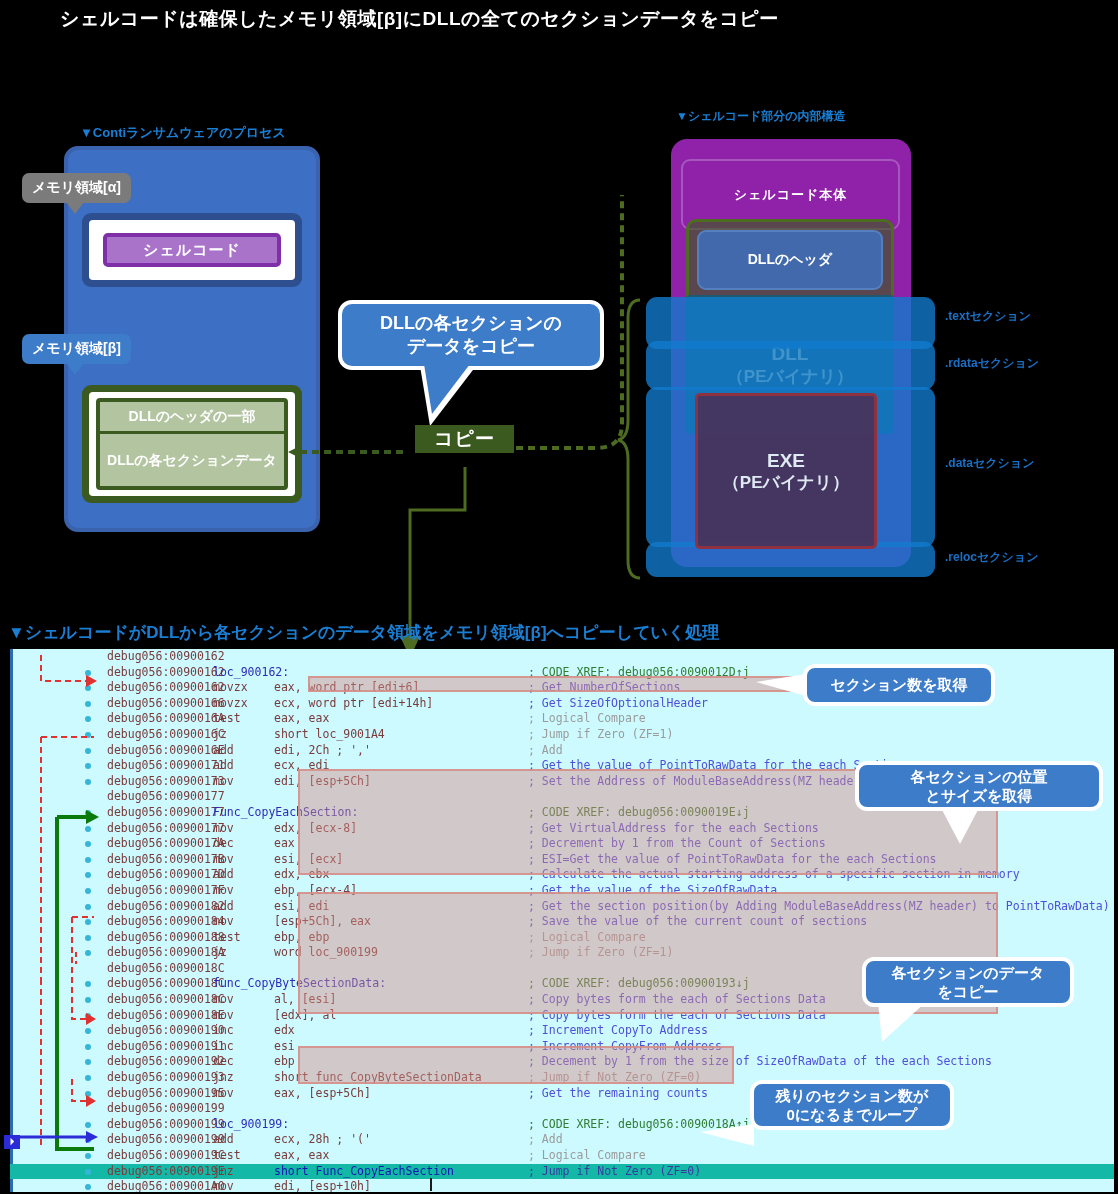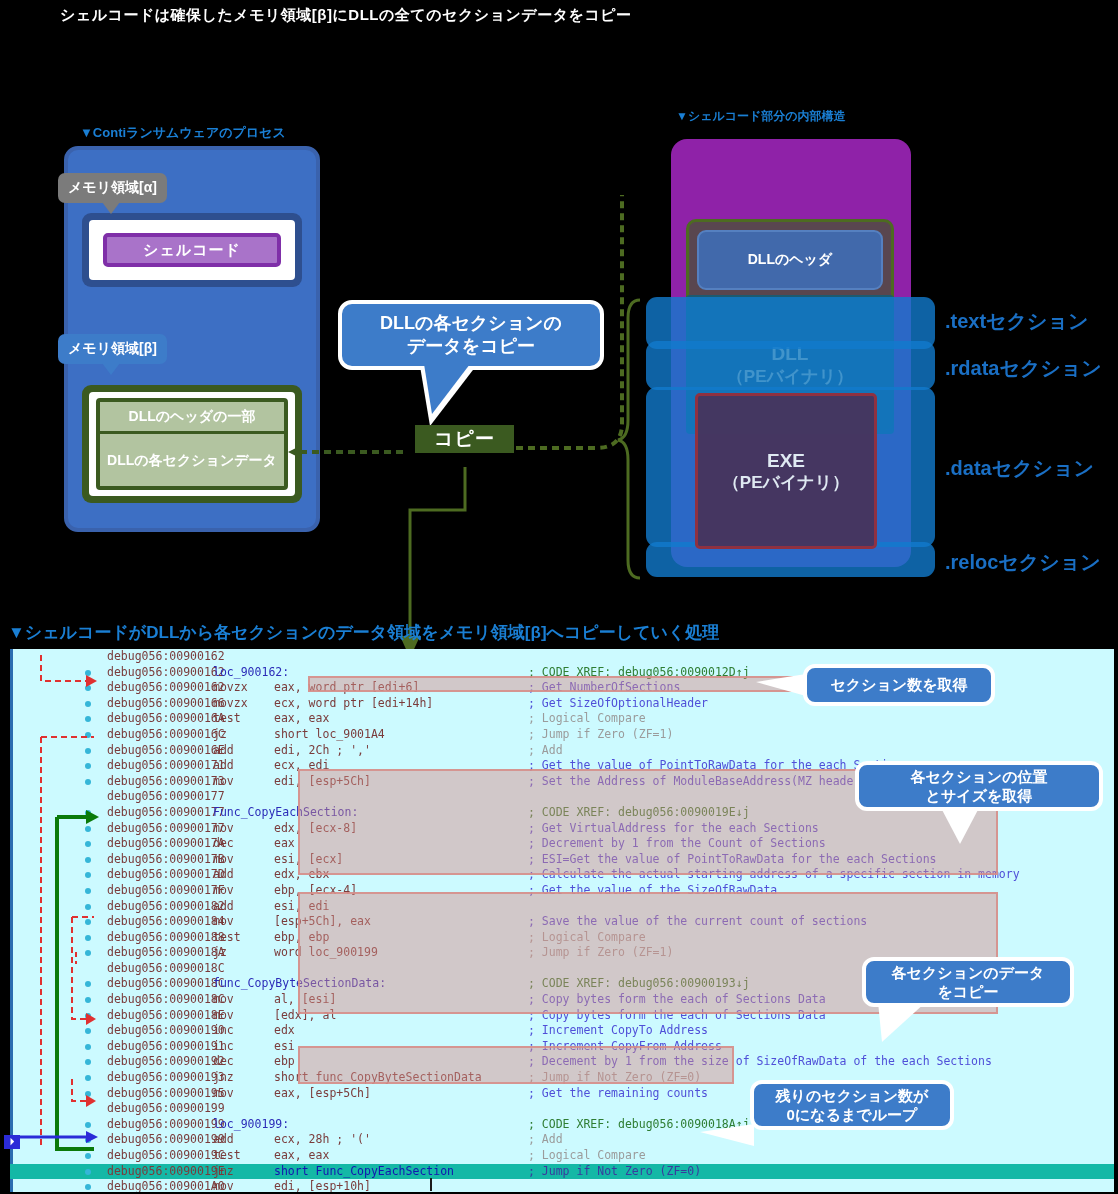--- a/index.html
+++ b/index.html
@@ -7,21 +7,21 @@
     width: 1118px; height: 1194px;
     background: #000000;
     font-family: "Liberation Sans", "DejaVu Sans", sans-serif;
     overflow: hidden;
   }
   #root { position: relative; width: 1118px; height: 1194px; }
 
   
   .main-title {
     position: absolute; left: 60px; top: 6px;
-    font-size: 15px; font-weight: bold; color: #ffffff;
+    font-size: 19px; font-weight: bold; color: #ffffff;
     letter-spacing: 0.5px; white-space: nowrap;
   }
 
   
   .cap { position: absolute; color: #1a7fd4; font-weight: bold; white-space: nowrap; }
   #cap-process { left: 80px; top: 124px; font-size: 13px; }
   #cap-shellcode-struct { left: 676px; top: 108px; font-size: 12px; }
   #cap-listing { left: 8px; top: 621px; font-size: 17px; }
 
   
@@ -59,21 +59,21 @@
   }
   .beta-row {
     flex: 1; display: flex; align-items: center; justify-content: center;
     color: #ffffff; font-size: 14px; font-weight: bold; text-align: left; line-height: 1.15;
   }
   .beta-row.top { border-bottom: 3px solid #3b5a20; flex: 0 0 32px; }
 
   
   .tag {
     position: absolute; padding: 6px 10px; border-radius: 7px;
-    color: #ffffff; font-size: 14px; font-weight: bold; white-space: nowrap; margin-left: 36px;
+    color: #ffffff; font-size: 14px; font-weight: bold; white-space: nowrap;
   }
   .tag .nub {
     position: absolute; left: 44px; bottom: -11px; width: 0; height: 0;
     border-left: 9px solid transparent; border-right: 9px solid transparent;
   }
   #tag-alpha { left: 22px; top: 173px; background: #7b7b7b; }
   #tag-alpha .nub { border-top: 12px solid #7b7b7b; }
   #tag-beta  { left: 22px; top: 334px; background: #3d7cc9; }
   #tag-beta .nub { border-top: 12px solid #3d7cc9; }
 
@@ -110,21 +110,21 @@
     display: flex; flex-direction: column; align-items: center; justify-content: center;
     color: #dfe9f2; font-size: 19px; font-weight: bold; line-height: 1.25;
   }
   
   .sec-band { position: absolute; background: rgba(17,122,205,0.80); border-radius: 11px; }
   #band-text  { left: 646px; top: 297px; width: 289px; height: 52px; }
   #band-rdata { left: 646px; top: 341px; width: 289px; height: 49px; }
   #band-data  { left: 646px; top: 387px; width: 289px; height: 160px; }
   #band-reloc { left: 646px; top: 542px; width: 289px; height: 35px; }
 
-  .sec-label { position: absolute; color: #1a6fc4; font-size: 20px; font-weight: bold; white-space: nowrap; }
+  .sec-label { position: absolute; color: #1a6fc4; font-size: 12px; font-weight: bold; white-space: nowrap; }
   #lbl-text  { left: 945px; top: 308px; }
   #lbl-rdata { left: 945px; top: 355px; }
   #lbl-data  { left: 945px; top: 455px; }
   #lbl-reloc { left: 945px; top: 549px; }
 
   
   #copy-bubble {
     position: absolute; left: 338px; top: 300px; width: 266px; height: 70px;
     background: #3d7cc9; border: 4px solid #ffffff; border-radius: 14px;
     display: flex; flex-direction: column; align-items: center; justify-content: center;
@@ -239,20 +239,21 @@
     <span class="nub"></span>
   </div>
   <div class="tag" id="tag-beta">
     <span>メモリ領域[β]</span>
     <span class="nub"></span>
   </div>
 
   <div class="cap" id="cap-shellcode-struct">▼シェルコード部分の内部構造</div>
 
   <div id="sc-outer"></div>
+  <div id="sc-body">シェルコード本体</div>
   <div id="dll-green-wrap"></div>
   <div id="dll-header">DLLのヘッダ</div>
 
   <div id="dll-pe">
     <div>DLL</div>
     <div style="font-size:17px">（PEバイナリ）</div>
   </div>
 
   <div class="sec-band" id="band-text"></div>
   <div class="sec-band" id="band-rdata"></div>
@@ -300,21 +301,21 @@
         <div class="row"><span class="dot"></span><span class="addr">debug056:0090016E</span><span class="mnem">add</span><span class="ops">edi, 2Ch ; ','</span><span class="cmt dim">; Add</span></div>
         <div class="row"><span class="dot"></span><span class="addr">debug056:00900171</span><span class="mnem">add</span><span class="ops">ecx, edi</span><span class="cmt">; Get the value of PointToRawData for the each Sections</span></div>
         <div class="row"><span class="dot"></span><span class="addr">debug056:00900173</span><span class="mnem">mov</span><span class="ops">edi, [esp+5Ch]</span><span class="cmt">; Set the Address of ModuleBaseAddress(MZ header)</span></div>
         <div class="row"><span class="addr">debug056:00900177</span></div>
         <div class="row"><span class="dot"></span><span class="addr">debug056:00900177</span><span class="lbl">Func_CopyEachSection:</span><span class="cmt x">; CODE XREF: debug056:0090019E↓j</span></div>
         <div class="row"><span class="dot"></span><span class="addr">debug056:00900177</span><span class="mnem">mov</span><span class="ops">edx, [ecx-8]</span><span class="cmt">; Get VirtualAddress for the each Sections</span></div>
         <div class="row"><span class="dot"></span><span class="addr">debug056:0090017A</span><span class="mnem">dec</span><span class="ops">eax</span><span class="cmt">; Decrement by 1 from the Count of Sections</span></div>
         <div class="row"><span class="dot"></span><span class="addr">debug056:0090017B</span><span class="mnem">mov</span><span class="ops">esi, [ecx]</span><span class="cmt">; ESI=Get the value of PointToRawData for the each Sections</span></div>
         <div class="row"><span class="dot"></span><span class="addr">debug056:0090017D</span><span class="mnem">add</span><span class="ops">edx, ebx</span><span class="cmt">; Calculate the actual starting address of a specific section in memory</span></div>
         <div class="row"><span class="dot"></span><span class="addr">debug056:0090017F</span><span class="mnem">mov</span><span class="ops">ebp, [ecx-4]</span><span class="cmt">; Get the value of the SizeOfRawData</span></div>
-        <div class="row"><span class="dot"></span><span class="addr">debug056:00900182</span><span class="mnem">add</span><span class="ops">esi, edi</span></div>
+        <div class="row"><span class="dot"></span><span class="addr">debug056:00900182</span><span class="mnem">add</span><span class="ops">esi, edi</span><span class="cmt">; Get the section position(by Adding ModuleBaseAddress(MZ header) to PointToRawData)</span></div>
         <div class="row"><span class="dot"></span><span class="addr">debug056:00900184</span><span class="mnem">mov</span><span class="ops">[esp+5Ch], eax</span><span class="cmt">; Save the value of the current count of sections</span></div>
         <div class="row"><span class="dot"></span><span class="addr">debug056:00900188</span><span class="mnem">test</span><span class="ops">ebp, ebp</span><span class="cmt dim">; Logical Compare</span></div>
         <div class="row"><span class="dot"></span><span class="addr">debug056:0090018A</span><span class="mnem">jz</span><span class="ops">word loc_900199</span><span class="cmt dim">; Jump if Zero (ZF=1)</span></div>
         <div class="row"><span class="addr">debug056:0090018C</span></div>
         <div class="row"><span class="dot"></span><span class="addr">debug056:0090018C</span><span class="lbl">func_CopyByteSectionData:</span><span class="cmt x">; CODE XREF: debug056:00900193↓j</span></div>
         <div class="row"><span class="dot"></span><span class="addr">debug056:0090018C</span><span class="mnem">mov</span><span class="ops">al, [esi]</span><span class="cmt">; Copy bytes form the each of Sections Data</span></div>
         <div class="row"><span class="dot"></span><span class="addr">debug056:0090018E</span><span class="mnem">mov</span><span class="ops">[edx], al</span><span class="cmt">; Copy bytes form the each of Sections Data</span></div>
         <div class="row"><span class="dot"></span><span class="addr">debug056:00900190</span><span class="mnem">inc</span><span class="ops">edx</span><span class="cmt">; Increment CopyTo Address</span></div>
         <div class="row"><span class="dot"></span><span class="addr">debug056:00900191</span><span class="mnem">inc</span><span class="ops">esi</span><span class="cmt">; Increment CopyFrom Address</span></div>
         <div class="row"><span class="dot"></span><span class="addr">debug056:00900192</span><span class="mnem">dec</span><span class="ops">ebp</span><span class="cmt">; Decement by 1 from the size of SizeOfRawData of the each Sections</span></div>

